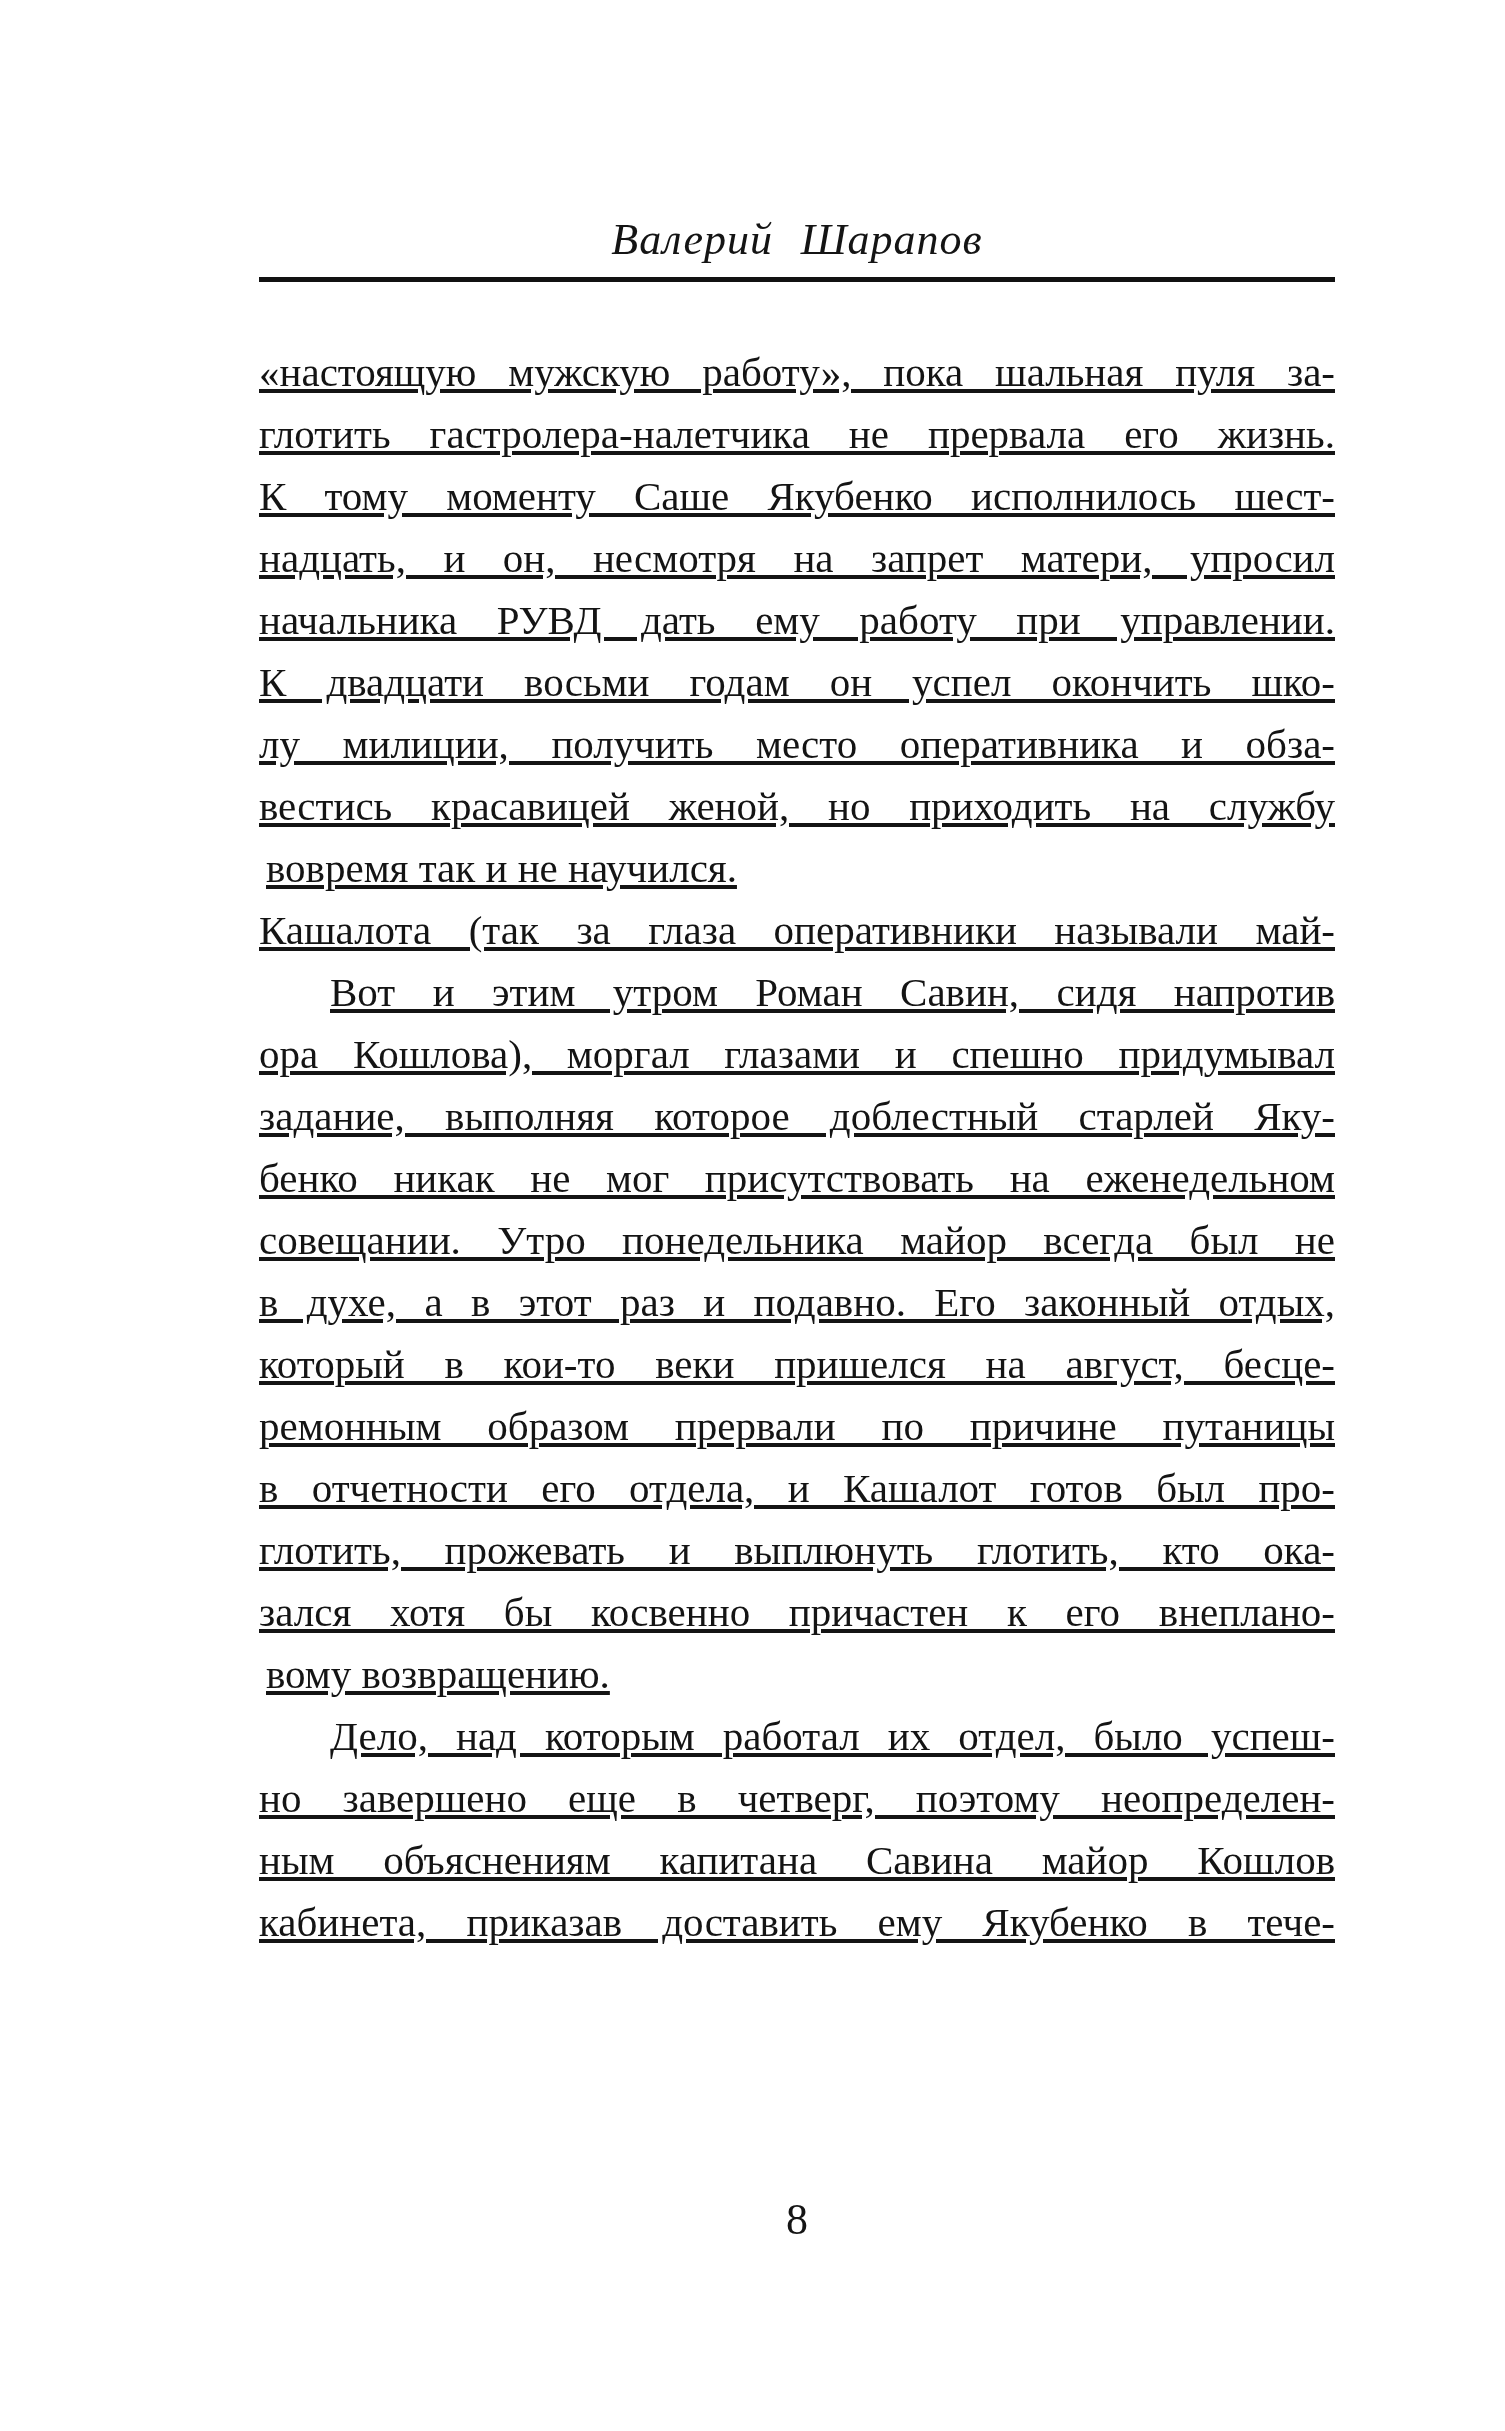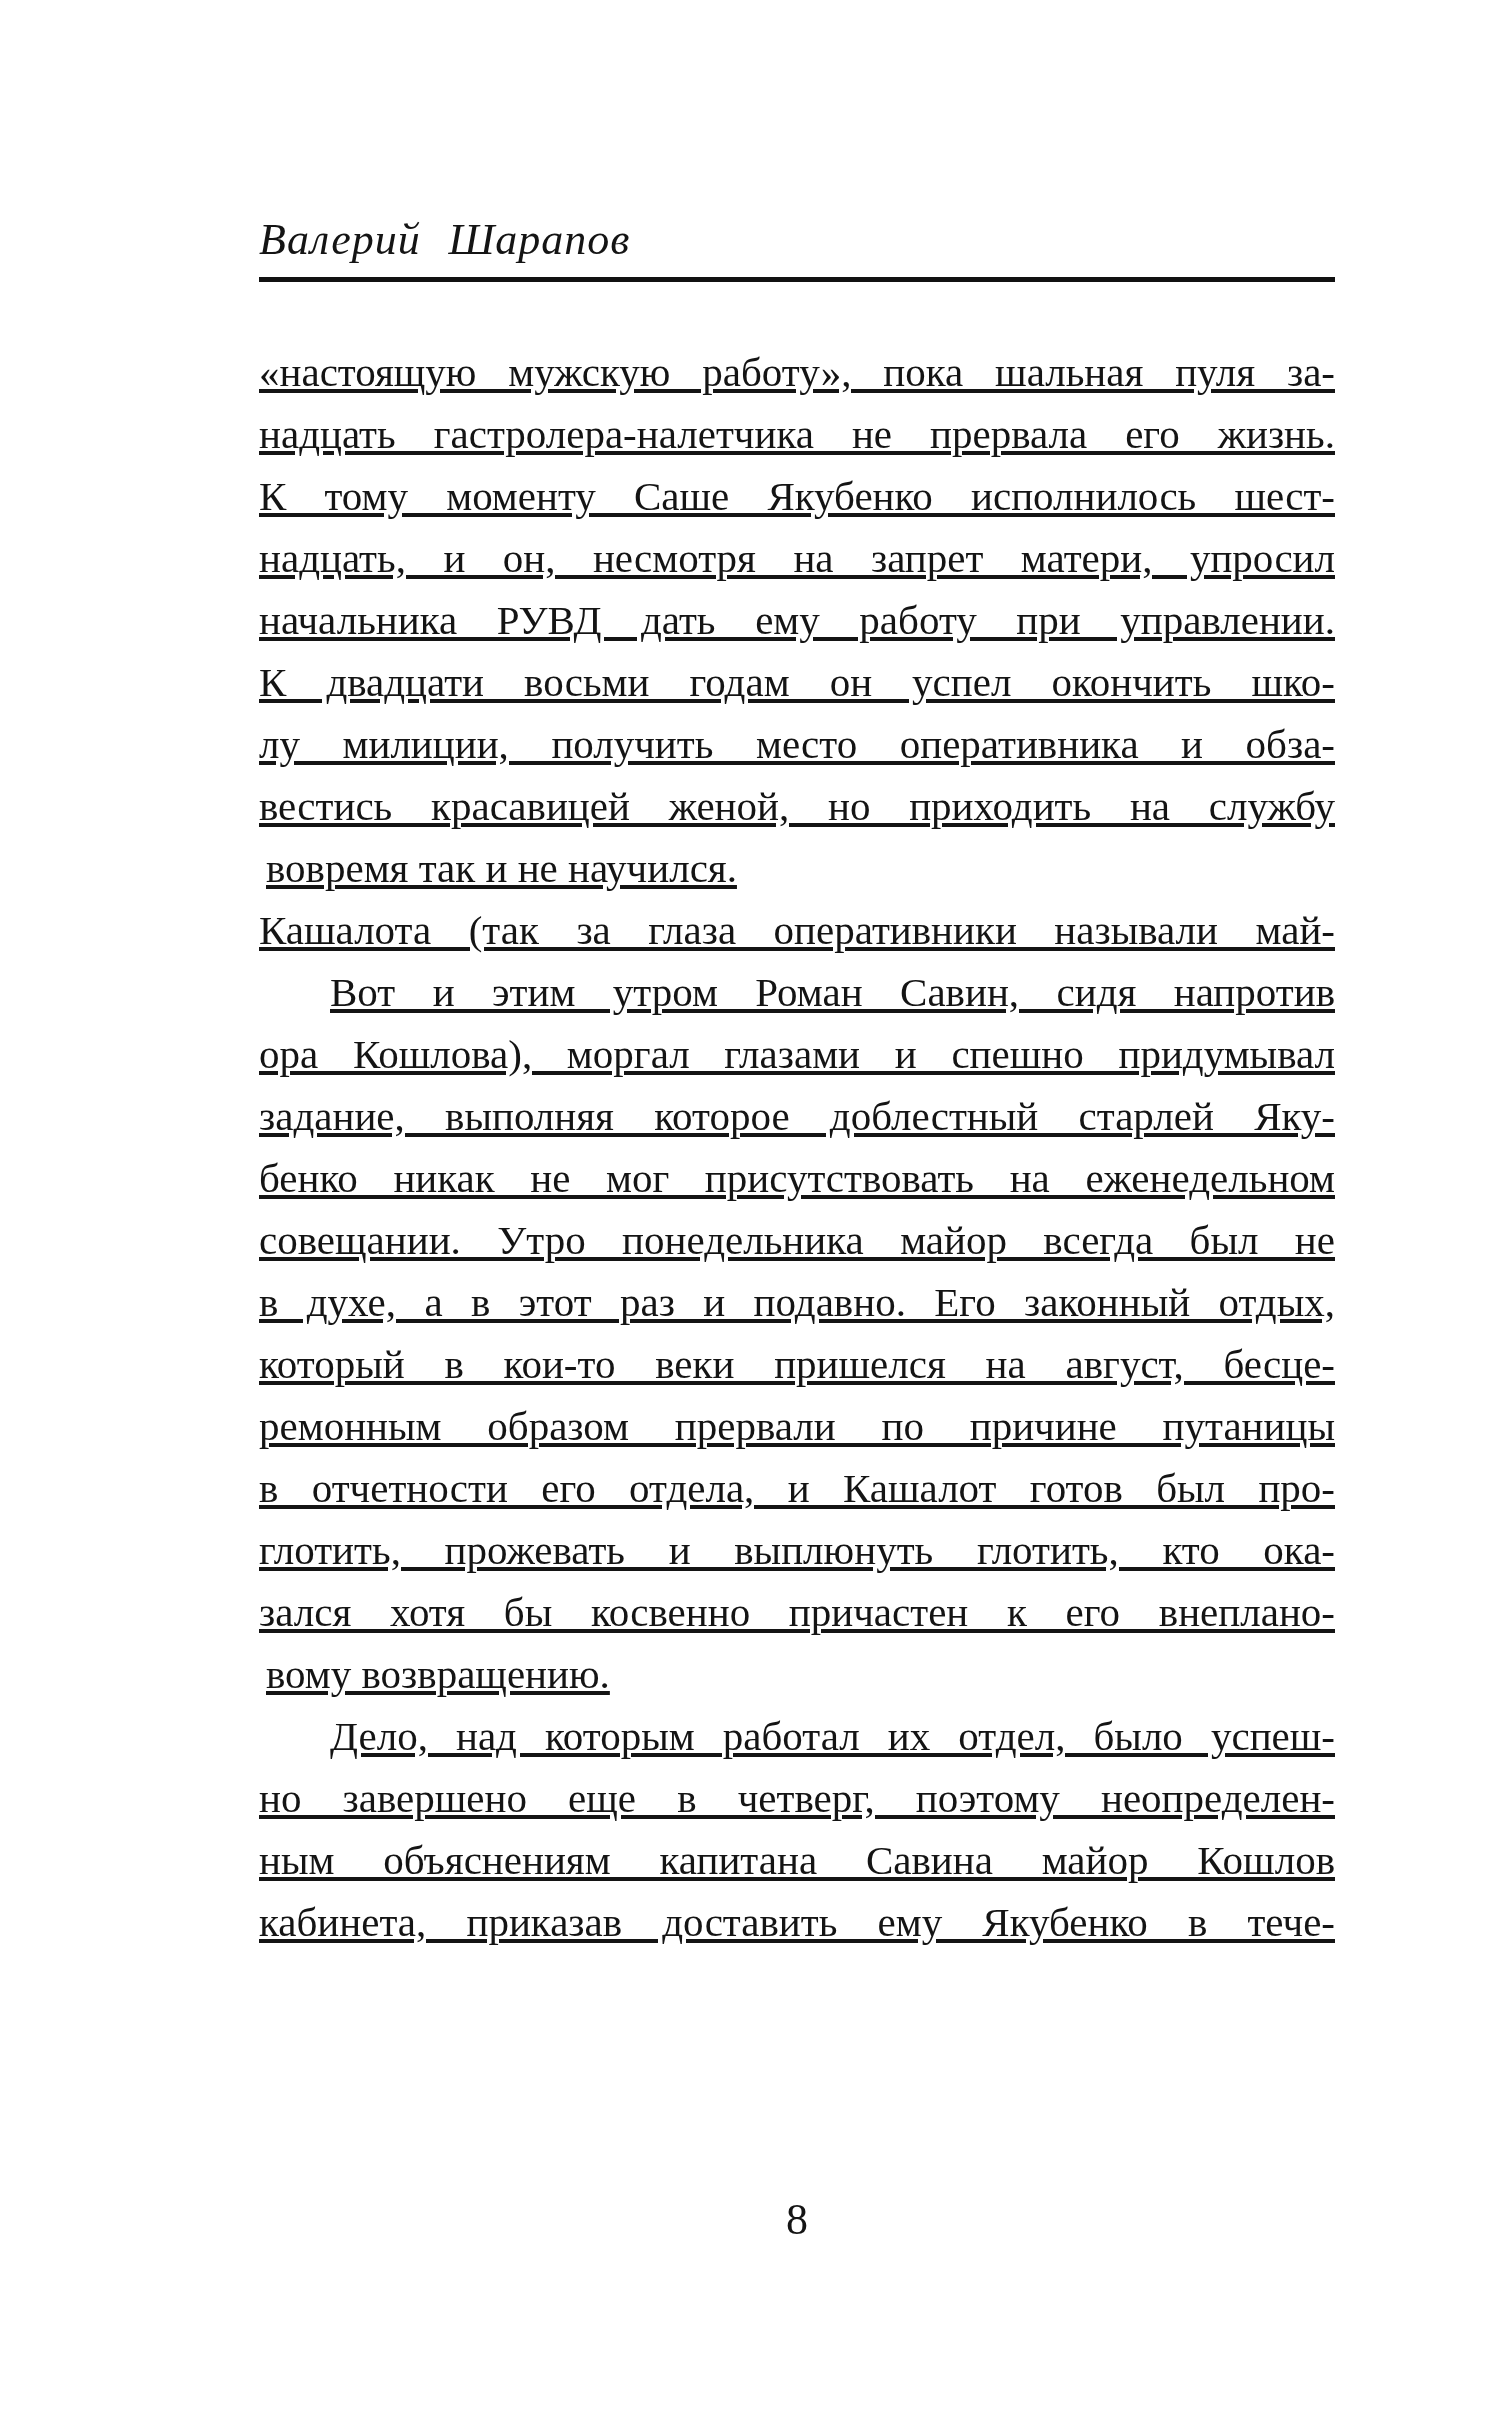--- a/index.html
+++ b/index.html
@@ -14,21 +14,21 @@
     background: #ffffff;
     color: #141414;
     font-family: "Liberation Serif", "DejaVu Serif", serif;
     overflow: hidden;
   }
   .running-header {
     position: absolute;
     top: 210px;
     left: 259px;
     width: 1076px;
-    text-align: left;
+    text-align: center;
     font-style: italic;
     font-size: 44px;
     line-height: 59px;
     word-spacing: 15.7px;
     letter-spacing: 1px;
     white-space: nowrap;
   }
   .header-rule {
     position: absolute;
     top: 277px;
@@ -69,21 +69,21 @@
   }
 </style>
 </head>
 <body>
 
 <div class="page">
   <div class="running-header">Валерий Шарапов</div>
   <div class="header-rule"></div>
   <div class="body-text">
       <div class="line">«настоящую мужскую работу», пока шальная пуля за-</div>
-      <div class="line">надцать гастролера-налетчика не прервала его жизнь.</div>
+      <div class="line">глотить гастролера-налетчика не прервала его жизнь.</div>
       <div class="line">К тому моменту Саше Якубенко исполнилось шест-</div>
       <div class="line">надцать, и он, несмотря на запрет матери, упросил</div>
       <div class="line">начальника РУВД дать ему работу при управлении.</div>
       <div class="line">К двадцати восьми годам он успел окончить шко-</div>
       <div class="line">лу милиции, получить место оперативника и обза-</div>
       <div class="line">вестись красавицей женой, но приходить на службу</div>
       <div class="line para-end">вовремя так и не научился.</div>
       <div class="line">Кашалота (так за глаза оперативники называли май-</div>
       <div class="line indent">Вот и этим утром Роман Савин, сидя напротив</div>
       <div class="line">ора Кошлова), моргал глазами и спешно придумывал</div>

